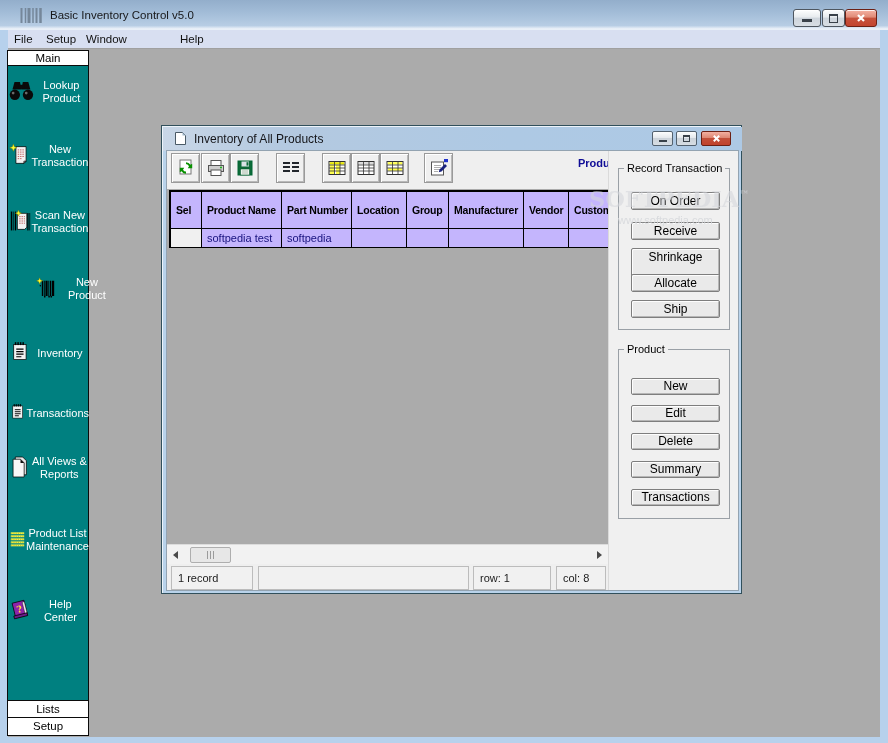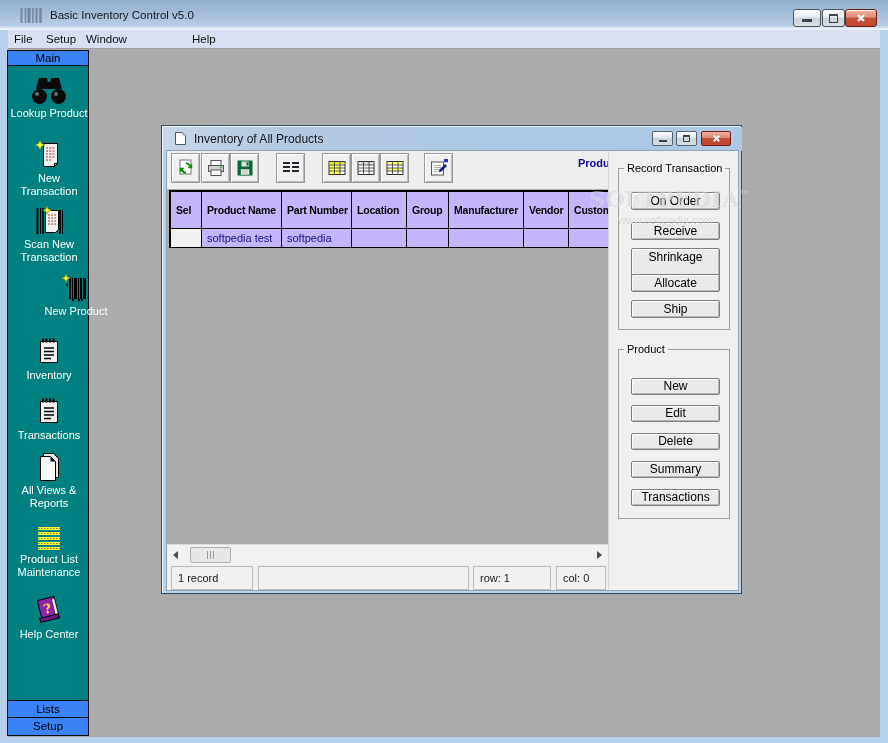--- a/index.html
+++ b/index.html
@@ -20,25 +20,25 @@
     background:linear-gradient(180deg,#f5b3a4 0,#e08a76 45%,#c6523c 50%,#c3452f 100%); border-color:#6c2014; }
   #btn-min-main { left:793px; width:28px; }
   #btn-max-main { left:822px; width:23px; }
   #menubar { left:8px; top:30px; width:872px; height:18px; background:#d8dff1; }
   .menu-item { top:1px; font-size:11.5px; color:#111; line-height:16px; }
   #content { left:8px; top:48px; width:872px; height:689px; background:#ababab; border-top:1px solid #a0a0a0; }
 
   
   #sidebar { left:7px; top:50px; width:82px; height:686px; border:1px solid #0b0b0b;
     display:flex; flex-direction:column; background:#008080; }
-  .sb-tab { background:#3b82f6; text-align:center; font-size:11.5px; color:#000; flex:0 0 auto; }
+  .sb-tab { background:#ffffff; text-align:center; font-size:11.5px; color:#000; flex:0 0 auto; }
   #sb-tab-main { height:15px; line-height:14px; border-bottom:1px solid #0b0b0b; }
   #sb-tab-lists { height:17px; line-height:16px; border-top:1px solid #0b0b0b; margin-top:auto; }
   #sb-tab-setup { height:18px; line-height:17px; border-top:1px solid #0b0b0b; }
-  .sb-item { position:absolute; left:1px; width:80px; display:flex; flex-direction:column; align-items:center; }
+  .sb-item { position:absolute; left:1px; width:80px; display:flex; flex-direction:row; align-items:center; }
   .sb-label { margin-top:2px; font-size:11px; line-height:13px; color:#fff; text-align:center; width:80px; }
 
   
   #childwin { left:161px; top:125px; width:581px; height:469px; background:#b9d3eb;
     border:1px solid #31505c; box-shadow:inset 1px 1px 0 rgba(255,255,255,.75); }
   #child-titlebar { left:1px; top:1px; width:579px; height:24px;
     background:linear-gradient(90deg,#c9d7e7 0,#b4c9e0 20%,#aec9e4 60%,#adc9e5 100%); }
   #child-title-icon { left:11px; top:4px; width:13px; height:15px; }
   #child-title-text { left:31px; top:5px; font-size:12px; color:#15161a; }
   .capbtn-sm { top:4px; height:15px; border:1px solid #53616e; border-radius:2px;
@@ -125,21 +125,21 @@
     <svg width="10" height="10" viewBox="0 0 10 10">
       <path d="M2 2 L8 8 M8 2 L2 8" stroke="#fff" stroke-width="2.2"></path>
     </svg>
   </div>
 </div>
 
 <div class="abs" id="menubar">
   <div class="abs menu-item" style="left:6px;">File</div>
   <div class="abs menu-item" style="left:38px;">Setup</div>
   <div class="abs menu-item" style="left:78px;">Window</div>
-  <div class="abs menu-item" style="left:144px;padding-left:40px;">Help</div>
+  <div class="abs menu-item" style="left:132px;padding-left:40px;">Help</div>
 </div>
 
 <div class="abs" id="content"></div>
 
 <div class="abs" id="sidebar">
   <div class="sb-tab" id="sb-tab-main">Main</div>
   <div class="sb-tab" id="sb-tab-lists">Lists</div>
   <div class="sb-tab" id="sb-tab-setup">Setup</div>
 
   <div class="sb-item" style="top:26px;">
@@ -411,21 +411,21 @@
           <i></i>
         </div>
       <div class="scroll-arrow" style="left:424px;">
         <div class="tri" style="border-width:4px 0 4px 5px;border-color:transparent transparent transparent #4a4a4a;"></div>
       </div>
     </div>
 
     <div class="status-cell" style="left:4px;width:82px;">1 record</div>
     <div class="status-cell" style="left:91px;width:211px;"></div>
     <div class="status-cell" style="left:306px;width:78px;">row: 1</div>
-    <div class="status-cell" style="left:389px;width:50px;">col: 0</div>
+    <div class="status-cell" style="left:389px;width:50px;">col: 8</div>
 
     <div id="right-panel">
       <div class="groupbox" style="top:17px;height:162px;">
         <div class="group-label">Record Transaction</div>
         <div class="panel-btn" style="top:23px;height:18px;line-height:16px;">On Order</div>
         <div class="panel-btn" style="top:53px;height:18px;line-height:16px;">Receive</div>
         <div class="panel-btn" style="top:79px;height:30px;line-height:16px;">Shrinkage</div>
         <div class="panel-btn" style="top:105px;height:18px;line-height:16px;">Allocate</div>
         <div class="panel-btn" style="top:131px;height:18px;line-height:16px;">Ship</div>
       </div>

